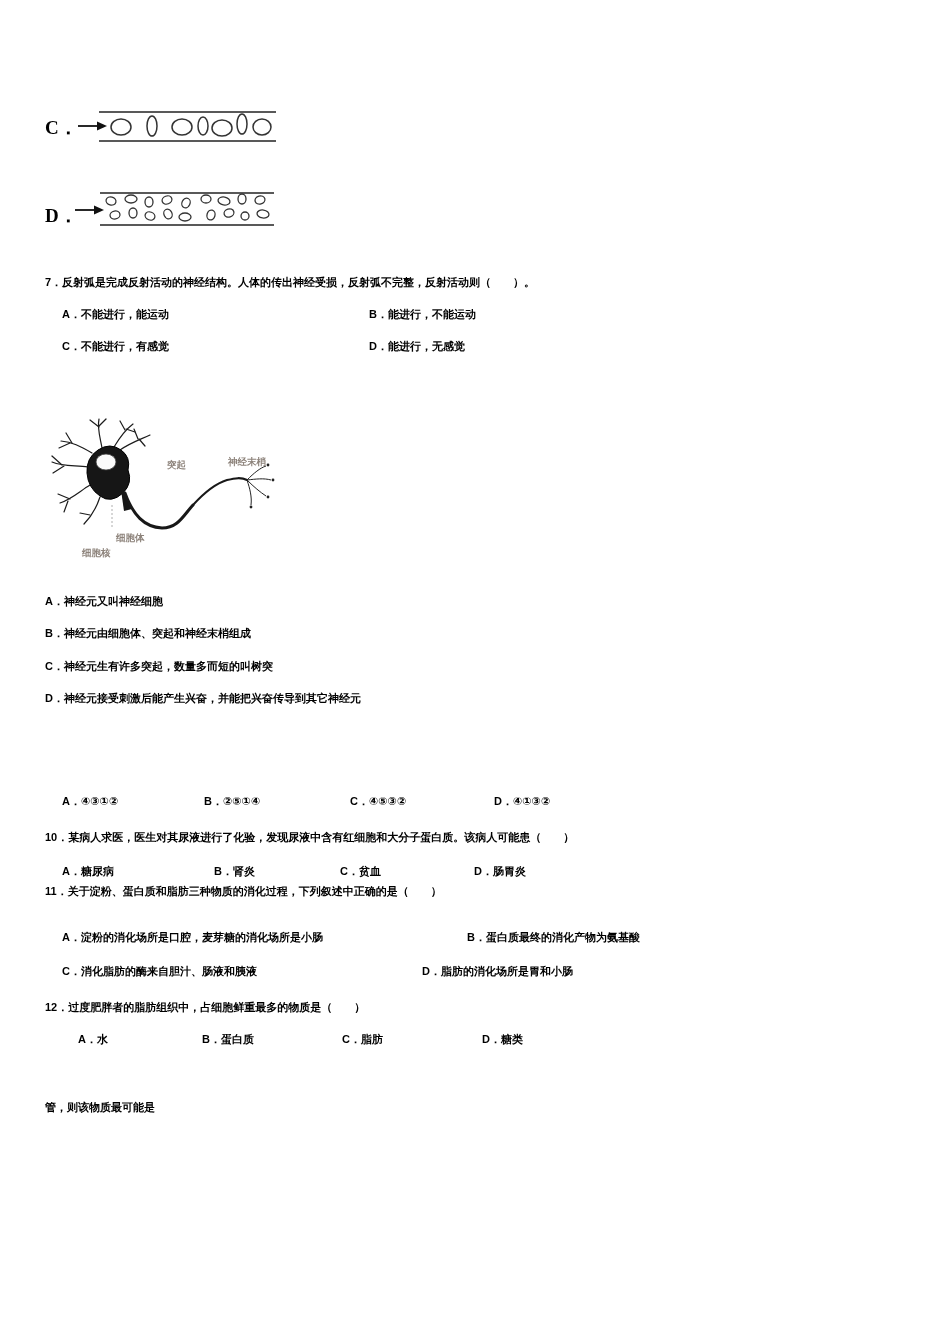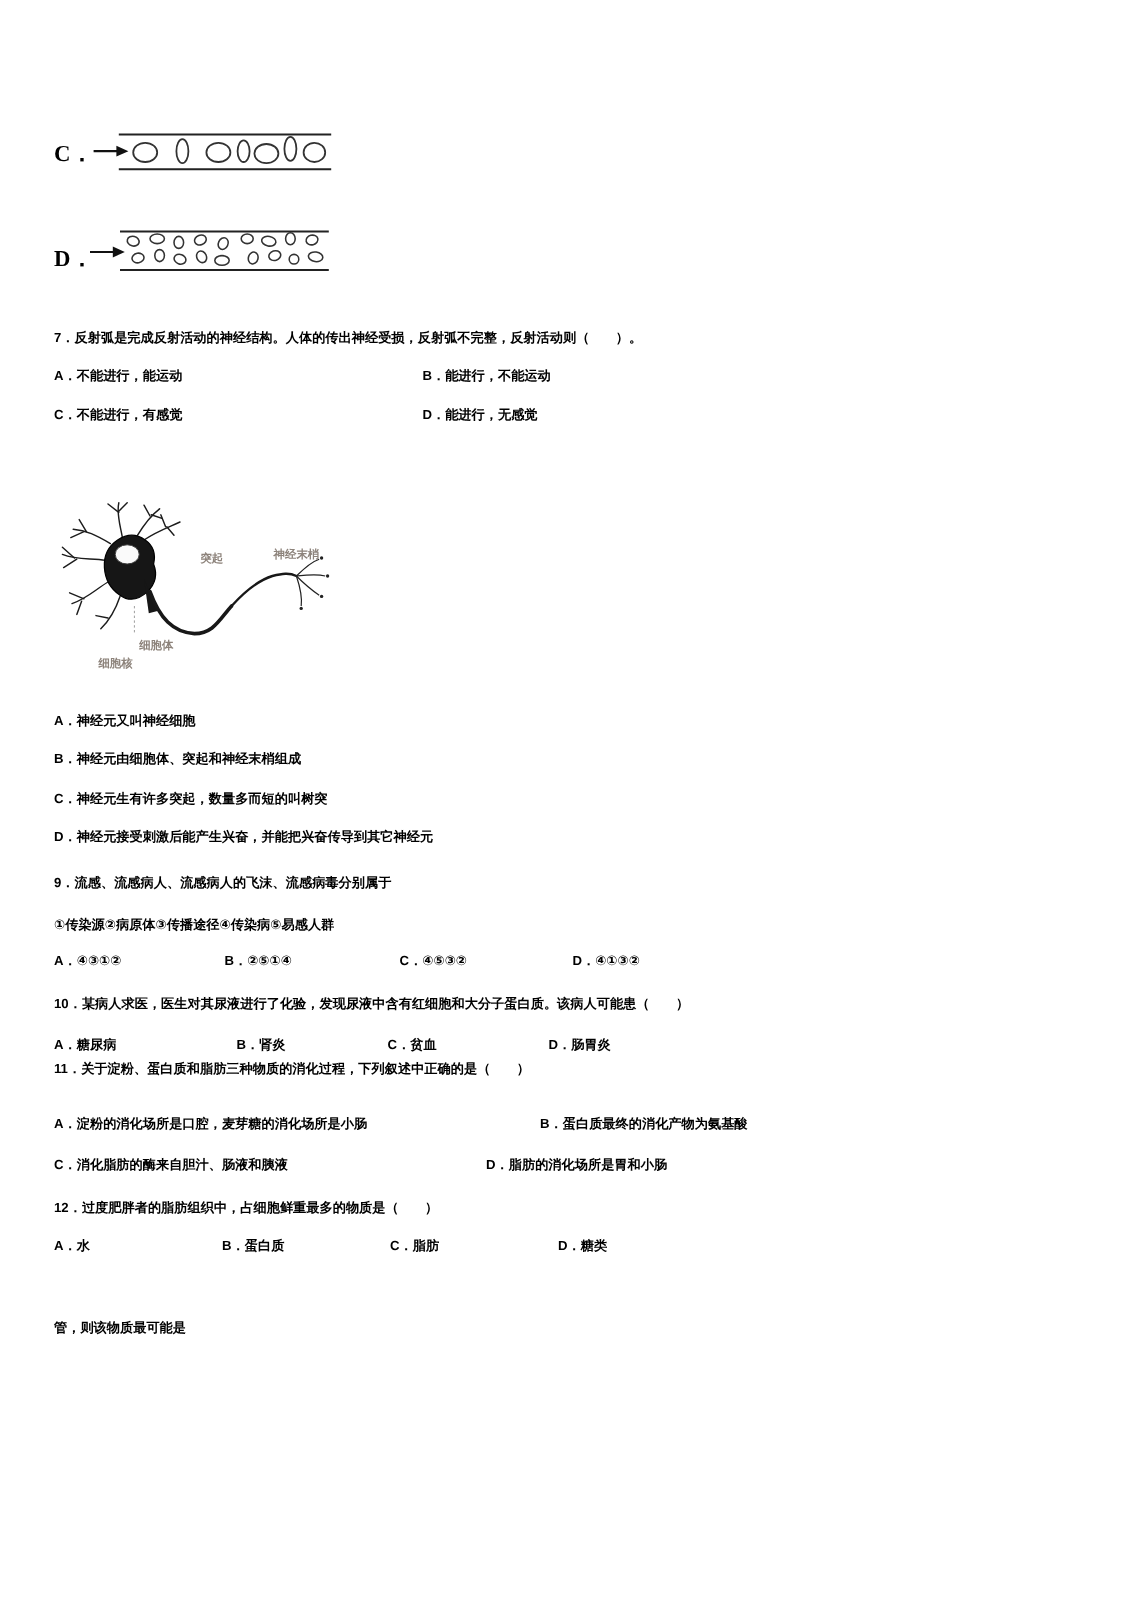--- a/index.html
+++ b/index.html
@@ -3,21 +3,21 @@
 <meta charset="utf-8">
 <style>
   html,body{margin:0;padding:0;background:#e8e8e8;}
   .page{
     position:relative;width:950px;height:1344px;margin:0 auto;
     background:#ffffff;color:#000000;
     font-family:"Liberation Sans","DejaVu Sans",sans-serif;
     font-weight:bold;overflow:hidden;
   }
   .ln{position:absolute;left:45px;font-size:11px;line-height:22px;white-space:pre;}
-  .opt{position:absolute;top:0;white-space:pre;}
+  .opt{position:absolute;top:0;white-space:pre;margin-left:17px;}
   .fig-label{
     position:absolute;left:45px;font-size:19px;
     font-family:"Liberation Serif","DejaVu Serif",serif;font-weight:bold;
   }
   .figsvg{position:absolute;}
   .wall{stroke:#222;stroke-width:1.7;fill:none;}
   .cell{fill:none;stroke:#333;stroke-width:1.5;}
   .cells-sm .cell{stroke-width:1.3;}
   .arr{stroke:#111;stroke-width:1.8;fill:none;}
   .arrhead{fill:#111;stroke:none;}
@@ -144,22 +144,20 @@
       <text class="neuron-label" x="76" y="126">细胞体</text>
       <text class="neuron-label" x="42" y="141">细胞核</text>
     </g>
   </svg>
 
   <div class="ln" style="top:590px">A．神经元又叫神经细胞</div>
   <div class="ln" style="top:622px">B．神经元由细胞体、突起和神经末梢组成</div>
   <div class="ln" style="top:687px">D．神经元接受刺激后能产生兴奋，并能把兴奋传导到其它神经元</div>
   <div class="ln" style="top:655px">C．神经元生有许多突起，数量多而短的叫树突</div>
 
-  <div class="ln" style="top:725px">9．流感、流感病人、流感病人的飞沫、流感病毒分别属于</div>
-  <div class="ln" style="top:760px">①传染源②病原体③传播途径④传染病⑤易感人群</div>
   <div class="ln" style="top:790px">
     <span class="opt" style="left:0px">A．④③①②</span>
     <span class="opt" style="left:142px">B．②⑤①④</span>
     <span class="opt" style="left:288px">C．④⑤③②</span>
     <span class="opt" style="left:432px">D．④①③②</span>
   </div>
 
   <div class="ln" style="top:826px">10．某病人求医，医生对其尿液进行了化验，发现尿液中含有红细胞和大分子蛋白质。该病人可能患（　　）</div>
   <div class="ln" style="top:860px">
     <span class="opt" style="left:0px">A．糖尿病</span>
@@ -173,21 +171,21 @@
     <span class="opt" style="left:0px">A．淀粉的消化场所是口腔，麦芽糖的消化场所是小肠</span>
     <span class="opt" style="left:405px">B．蛋白质最终的消化产物为氨基酸</span>
   </div>
   <div class="ln" style="top:960px">
     <span class="opt" style="left:0px">C．消化脂肪的酶来自胆汁、肠液和胰液</span>
     <span class="opt" style="left:360px">D．脂肪的消化场所是胃和小肠</span>
   </div>
 
   <div class="ln" style="top:996px">12．过度肥胖者的脂肪组织中，占细胞鲜重最多的物质是（　　）</div>
   <div class="ln" style="top:1028px">
-    <span class="opt" style="left:0px">A．水</span>
+    <span class="opt" style="left:16px">A．水</span>
     <span class="opt" style="left:140px">B．蛋白质</span>
     <span class="opt" style="left:280px">C．脂肪</span>
     <span class="opt" style="left:420px">D．糖类</span>
   </div>
 
   <div class="ln" style="top:1096px">管，则该物质最可能是</div>
 
 </div>
 
 </body></html>

